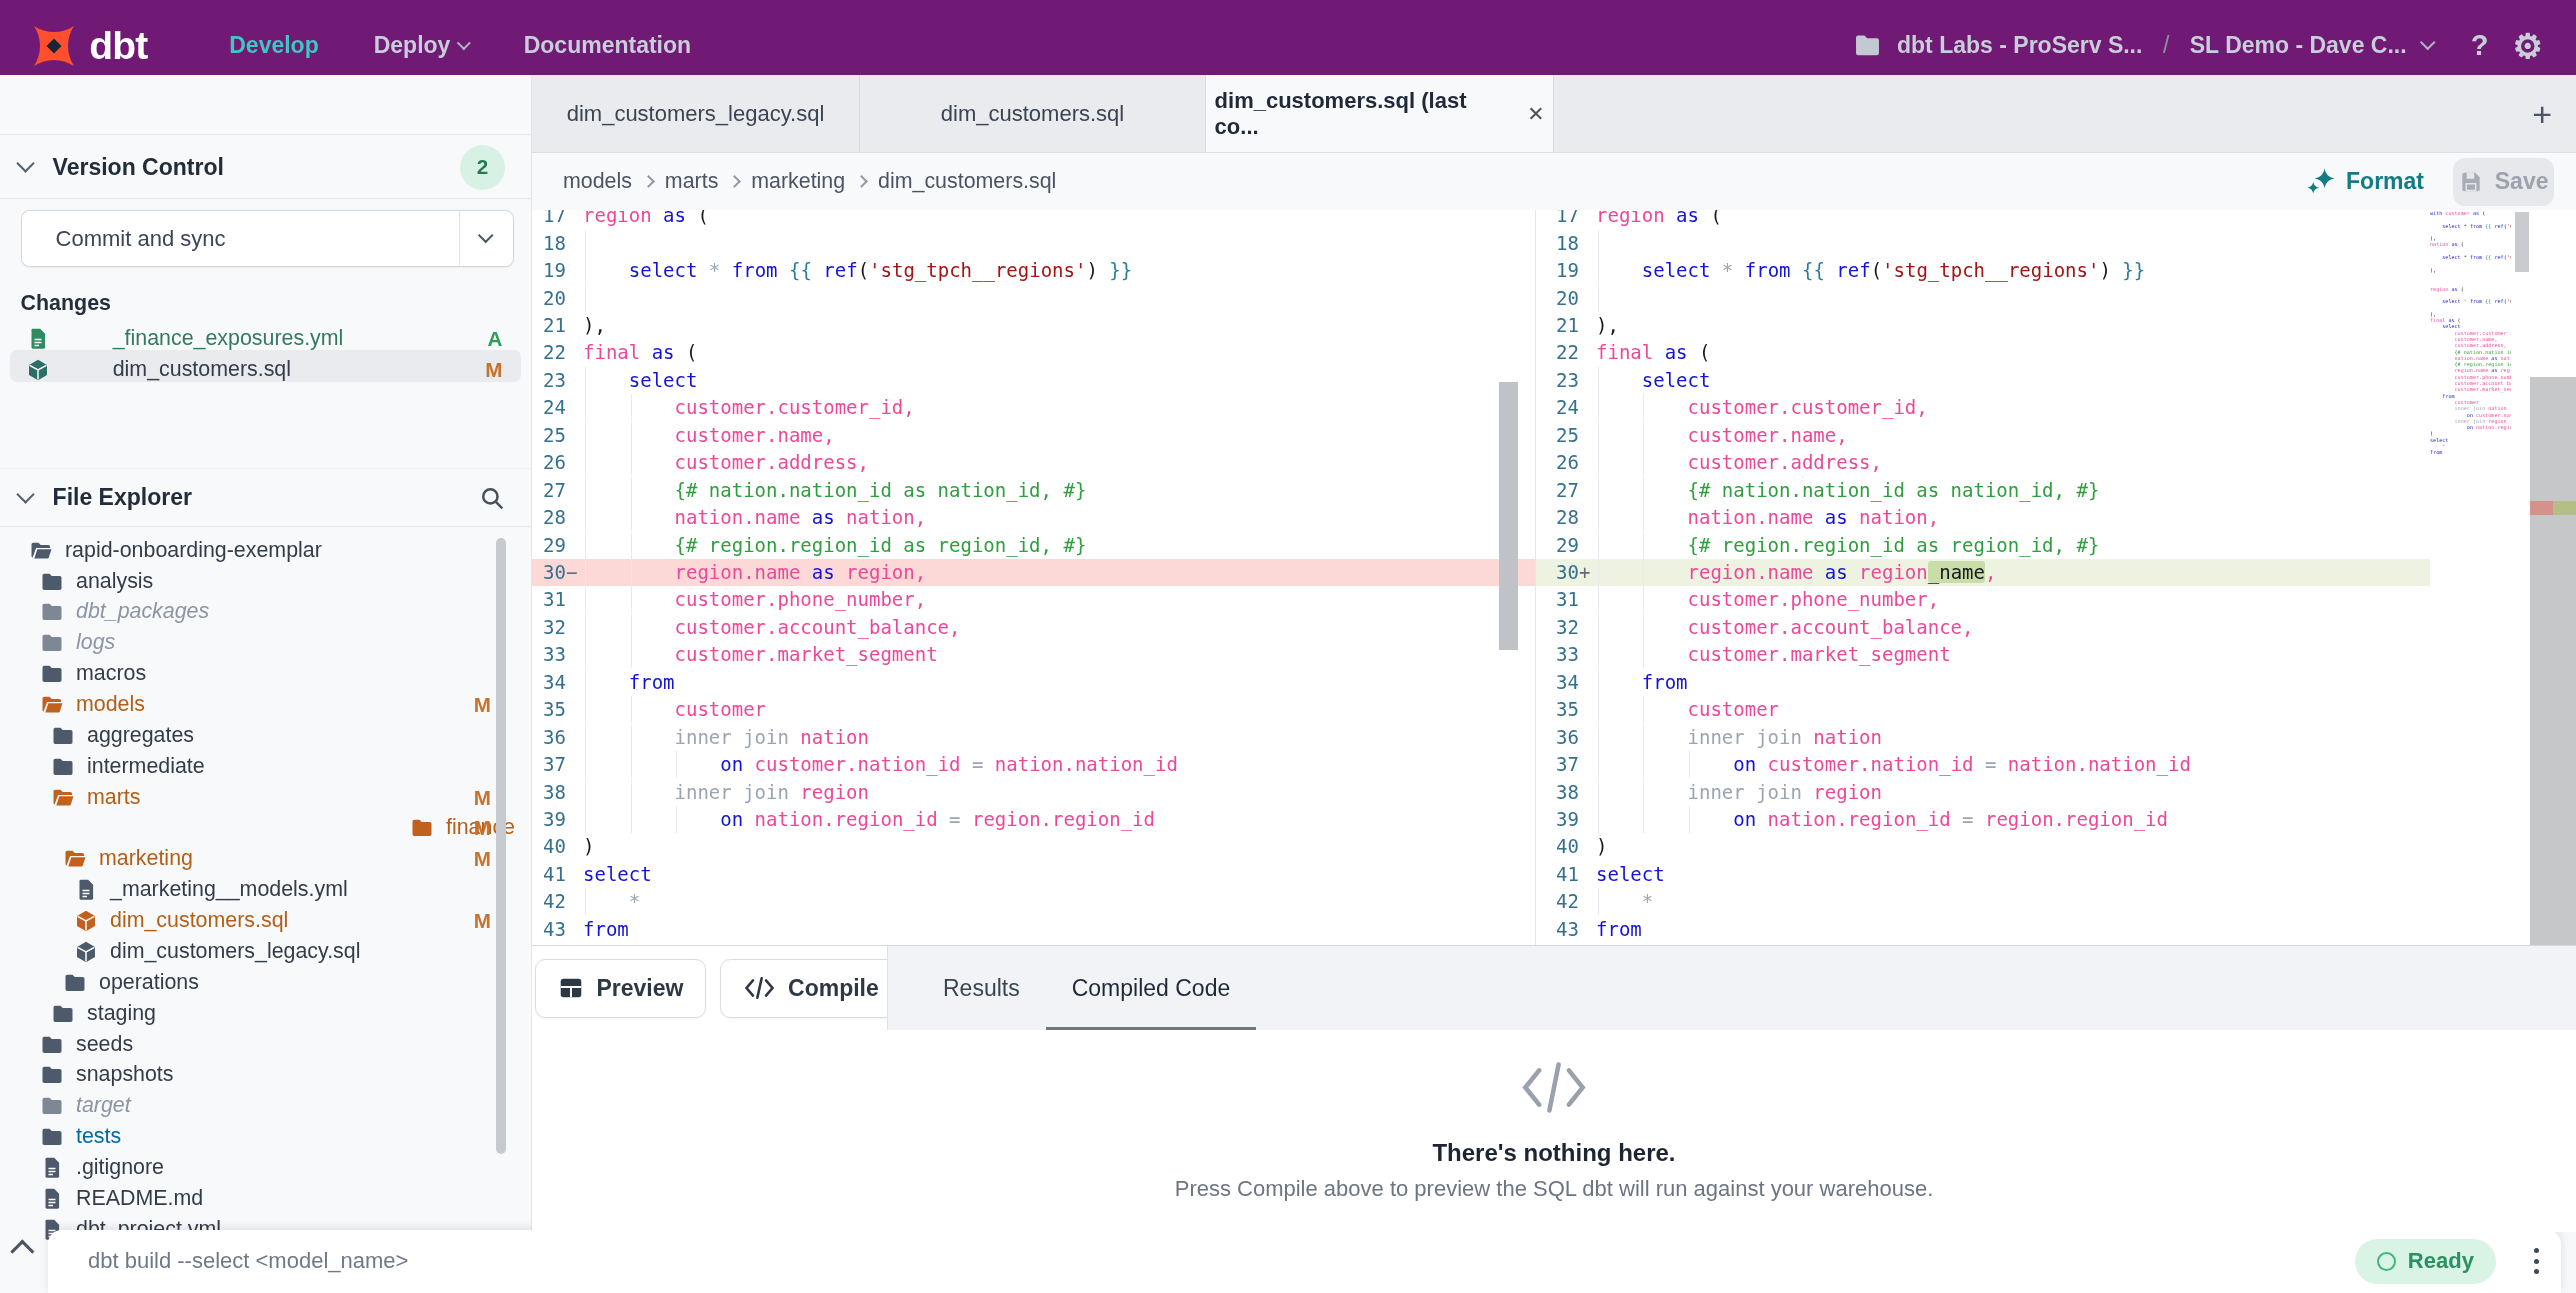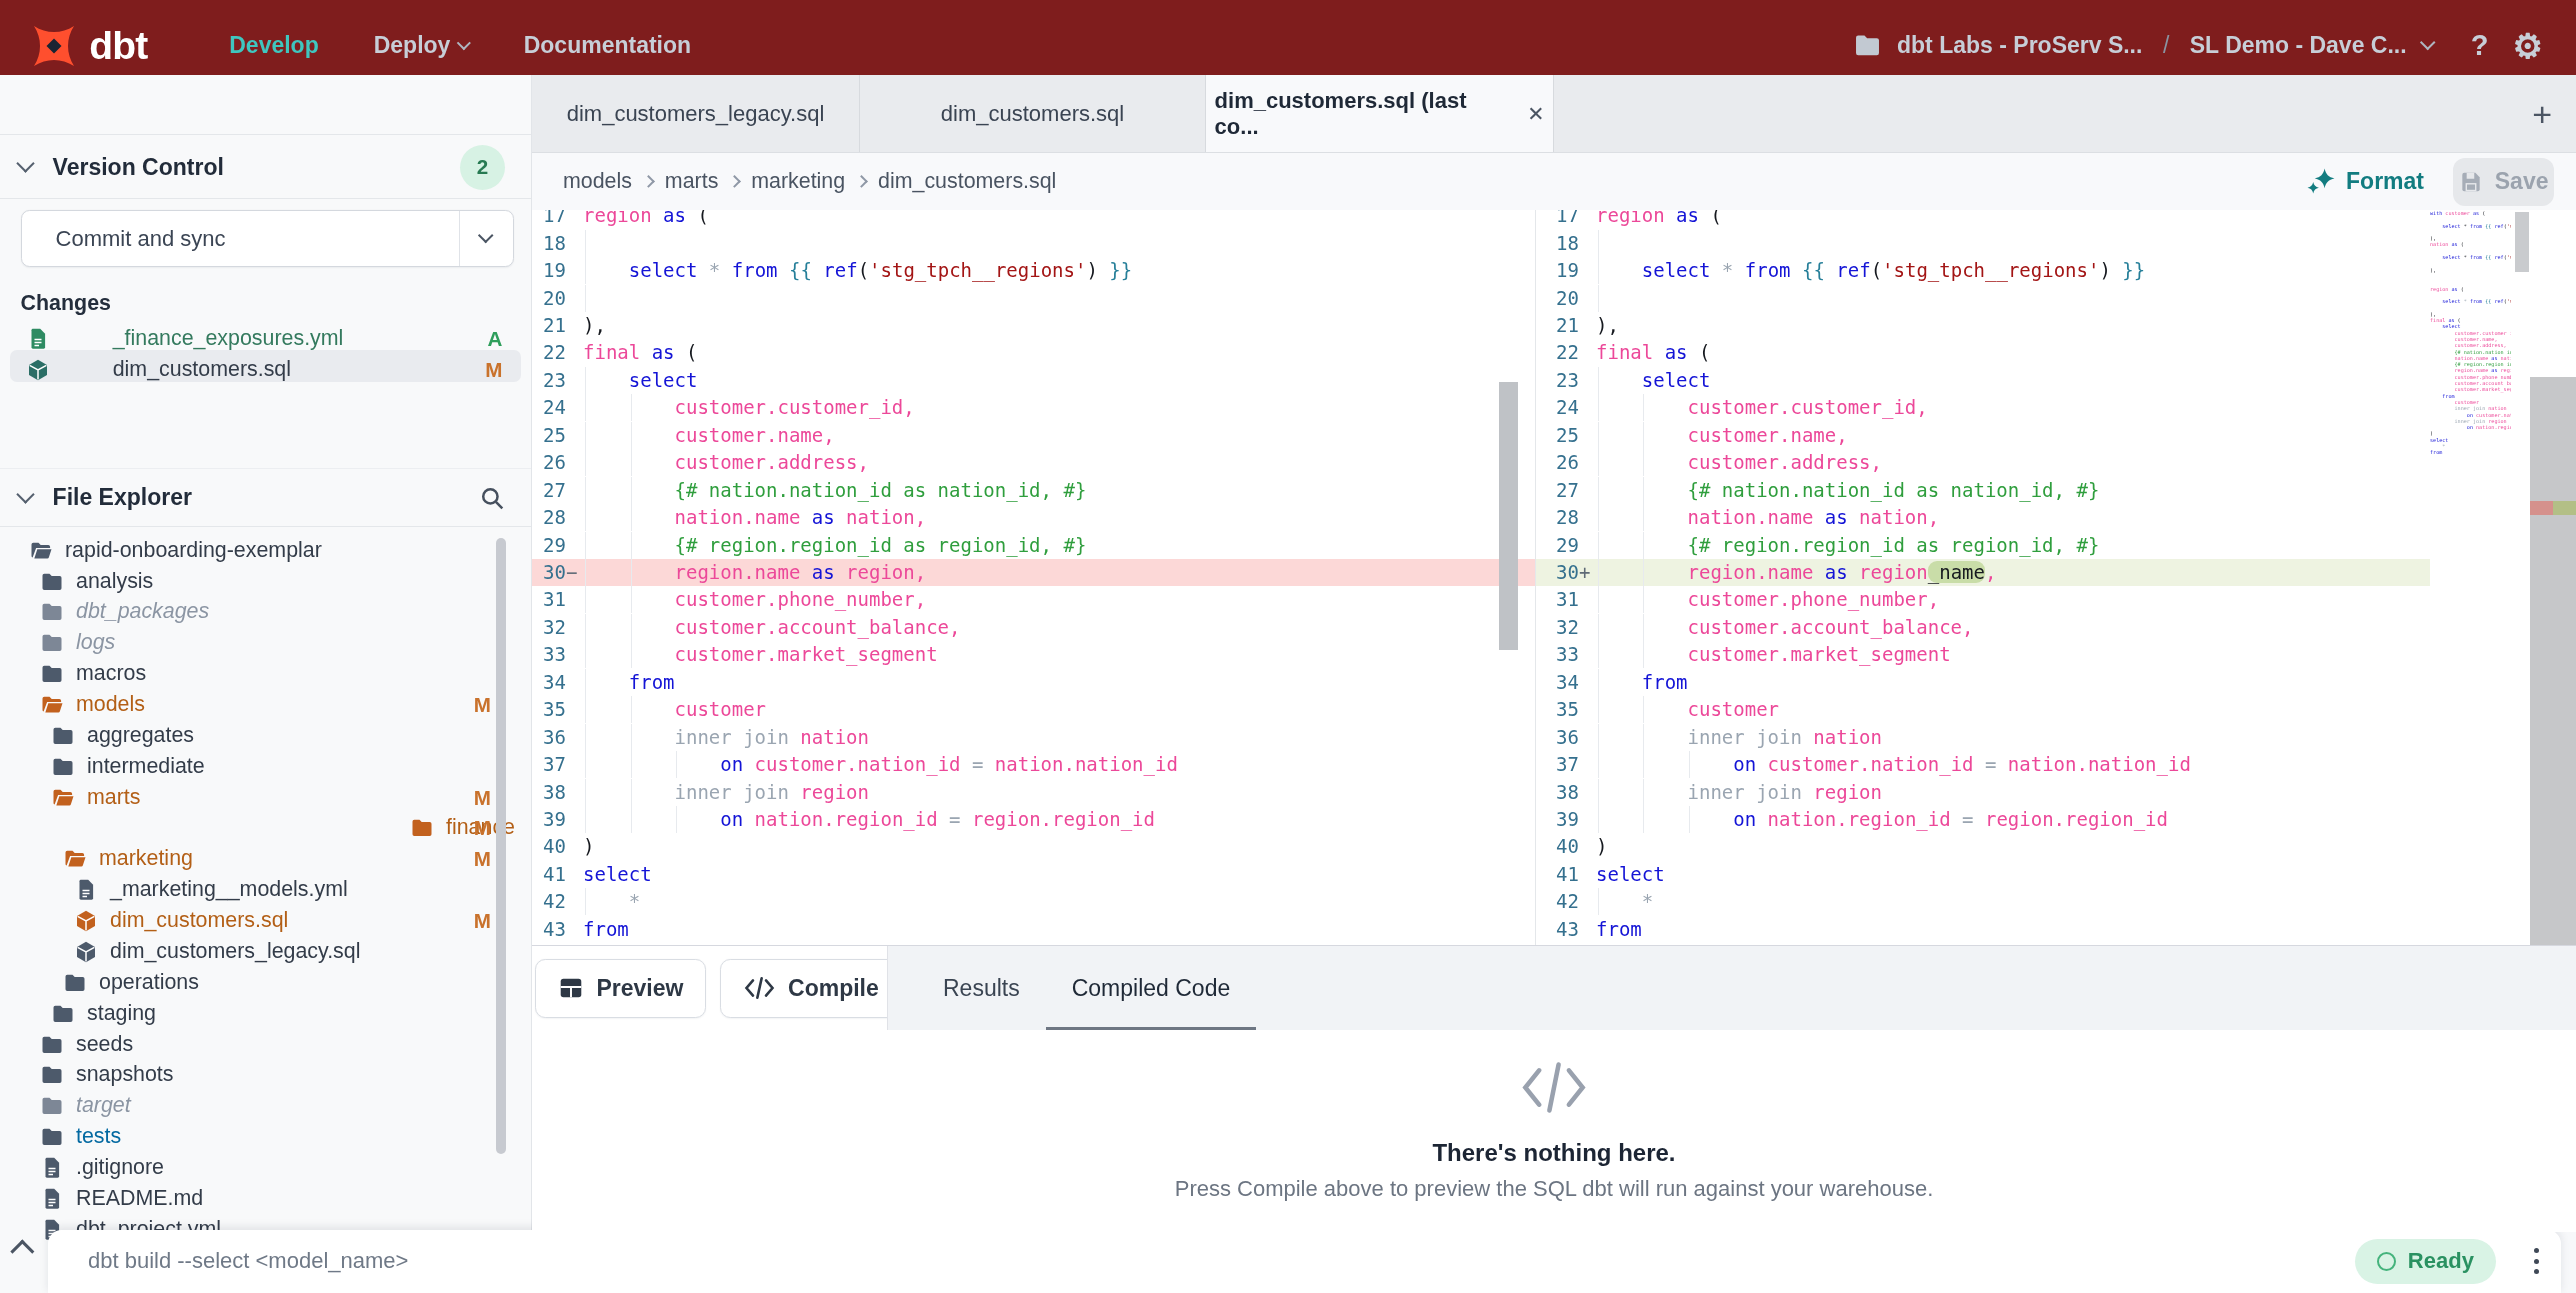--- a/index.html
+++ b/index.html
@@ -1,19 +1,19 @@
 <!DOCTYPE html>
 <html style="font-size:13.7px"><head>
 <meta charset="utf-8">
 <style>
   html,body{margin:0;padding:0;background:#dfe1e5;}
   #app{position:relative;width:2576px;height:1293px;overflow:hidden;background:#f7f8fa;
        font-family:"Liberation Sans",sans-serif;-webkit-font-smoothing:antialiased;}
   
-  #hdr{position:absolute;left:0;top:0;width:2576px;height:91px;background:#7f1d1d;display:flex;align-items:center;}
+  #hdr{position:absolute;left:0;top:0;width:2576px;height:91px;background:#701a75;display:flex;align-items:center;}
   .logo{display:flex;align-items:center;gap:10.3px;margin-left:29px;}
   .logo-text{color:#fff;font-size:39px;font-weight:bold;letter-spacing:-0.9px;}
   #nav{display:flex;align-items:center;gap:55px;margin-left:82px;height:100%;}
   .nav-item{position:relative;height:100%;display:flex;align-items:center;gap:8.6px;color:#c7ced7;font-size:23px;font-weight:600;cursor:pointer;}
   .nav-item.active{color:#3fc6bf;}
   .nav-item.active::after{content:"";position:absolute;left:-5.1px;right:-5.1px;bottom:0;height:6px;background:#44d7cf;}
   .hright{margin-left:auto;display:flex;align-items:center;gap:15.4px;margin-right:33px;color:#c7ced7;font-size:23px;font-weight:600;}
   .hsep{color:#8a93a1;font-weight:400;margin:0 5.1px;}
   .help-q{font-size:29px;font-weight:bold;margin-left:22px;cursor:pointer;}
   .gear{font-size:34px;margin-left:8.6px;cursor:pointer;line-height:1;}
@@ -53,21 +53,21 @@
   #editor{position:absolute;left:532px;top:210px;width:2044px;height:735px;background:#fff;overflow:hidden;}
   .pane{position:absolute;top:0;height:735px;overflow:hidden;}
   #pane-right{border-left:0.9px solid #e4e7ea;box-sizing:border-box;}
   .crow{position:absolute;left:0;height:27.4px;}
   .crow .code{position:absolute;top:0;height:27.4px;line-height:27.4px;font-family:"DejaVu Sans Mono",monospace;font-size:19px;white-space:pre;}
   .crow .g-num{position:absolute;top:0;height:27.4px;line-height:27.4px;text-align:right;color:#35708e;font-family:"DejaVu Sans Mono",monospace;font-size:19px;}
   .crow .g-sign{position:absolute;top:0;height:27.4px;line-height:27.4px;color:#5f6a76;font-family:"DejaVu Sans Mono",monospace;font-size:19px;}
   .guide{position:absolute;top:0;width:0.9px;height:27.4px;background:#e7eaee;}
   .tok-kw{color:#1414d6;} .tok-str{color:#a31515;} .tok-com{color:#2f9e3d;} .tok-jin{color:#267f99;}
   .tok-gr{color:#9aa5b1;} .tok-id{color:#ec4899;} .tok-pun{color:#16191f;}
-  .tok-idh{color:#16191f;background:#c9dda8;border-radius:9px;}
+  .tok-idh{color:#16191f;background:#c9dda8;border-radius:3px;}
   .row-removed{background:#fcd8d7;} .row-added{background:#eef3e1;}
   #minimap{position:absolute;top:0;width:81px;height:735px;background:#fff;overflow:hidden;cursor:pointer;}
   .mrow{height:6.3px;line-height:6.3px;font-family:"DejaVu Sans Mono",monospace;font-size:5.1px;white-space:pre;overflow:hidden;}
   .vthumb{position:absolute;cursor:pointer;}
   
   #ovstrip{position:absolute;left:2530px;top:377px;width:46px;height:568px;background:#c6c7c9;}
   #ov-red{position:absolute;left:2530px;top:501px;width:23px;height:13.7px;background:#d5918c;}
   #ov-green{position:absolute;left:2553px;top:501px;width:23px;height:13.7px;background:#b3bf86;}
   
   #panel{position:absolute;left:532px;top:945px;width:2044px;height:287px;background:#fff;border-top:1.7px solid #d6d8df;box-sizing:border-box;}

